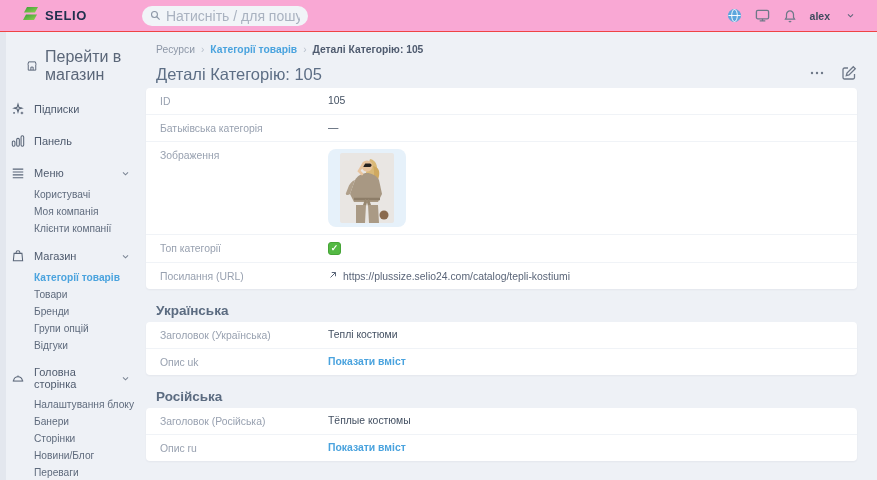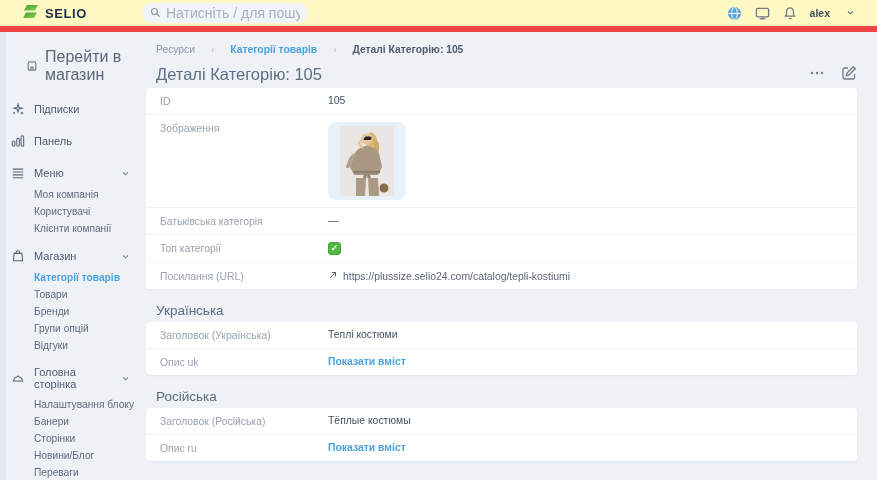--- a/index.html
+++ b/index.html
@@ -1,20 +1,20 @@
 <!DOCTYPE html>
 <html><head>
 <meta charset="utf-8">
 <style>
   * { margin:0; padding:0; box-sizing:border-box; }
   html,body { width:877px; height:480px; overflow:hidden; }
   body { font-family:"Liberation Sans", sans-serif; background:#eef1f6; color:#435062; }
 
   
-  .header { height:32px; background:#fef9c3; display:flex; align-items:center; border-bottom:6px solid #ef4444; position:relative; z-index:5; }
+  .header { height:32px; background:#f9a8d4; display:flex; align-items:center; border-bottom:1px solid #ef4444; position:relative; z-index:5; }
   .logo { display:flex; align-items:center; gap:6px; padding-left:22px; width:142px; flex:0 0 auto; cursor:pointer; }
   .logo-text { font-size:13px; font-weight:bold; color:#21304e; letter-spacing:.6px; }
   .search { width:166px; height:20px; background:#f1f4f8; border-radius:10px; display:flex; align-items:center; padding:0 8px; gap:5px; }
   .search input { border:none; outline:none; background:transparent; font-size:14px; color:#5a6578; width:100%; font-family:"Liberation Sans", sans-serif; }
   .search input::placeholder { color:#a9b2c0; }
   .header-right { margin-left:auto; display:flex; align-items:center; gap:13px; padding-right:22px; }
   .hicon { display:flex; align-items:center; cursor:pointer; }
   .user-menu { display:flex; align-items:center; gap:16px; cursor:pointer; font-size:10.5px; color:#3f4b5e; font-weight:600; }
 
   
@@ -27,21 +27,21 @@
   .store-link { display:flex; align-items:center; gap:6px; padding:6px 4px 6px 16px; font-size:16px; color:#5b6779; cursor:pointer; margin-bottom:6px; }
   .group { margin-bottom:6px; }
   .group-head { display:flex; align-items:center; gap:9px; padding:6px 10px 6px 2px; font-size:11px; color:#4f5b6e; cursor:pointer; }
   .group-head .chev { margin-left:auto; display:flex; }
   .icn { width:15px; display:flex; justify-content:center; flex:0 0 auto; }
   .sub { display:block; padding:3px 4px 3px 26px; font-size:10.2px; color:#5f6b7d; cursor:pointer; text-decoration:none; }
   .sub.active { color:#4aa3de; font-weight:bold; }
 
   
   .main { flex:1; padding:12px 20px 0 6px; overflow:hidden; }
-  .breadcrumb { display:flex; align-items:center; gap:16px; font-size:10.3px; color:#8d97a7; padding-left:10px; }
+  .breadcrumb { display:flex; align-items:center; gap:6px; font-size:10.3px; color:#8d97a7; padding-left:10px; }
   .bc-link { color:#4aa3de; font-weight:bold; cursor:pointer; }
   .bc-current { color:#4e5a6e; font-weight:600; }
   .bc-sep { color:#b9c1cd; font-size:10px; }
 
   .title-row { display:flex; align-items:center; margin-top:10px; padding-left:10px; }
   .page-title { font-size:16.5px; font-weight:500; color:#5d6e85; }
   .actions { margin-left:auto; display:flex; align-items:center; gap:16px; }
   .act-btn { background:none; border:none; cursor:pointer; display:flex; align-items:center; color:#6e7888; padding:0; }
 
   .card { background:#fff; border-radius:4px; margin-top:4px; box-shadow:0 1px 2px rgba(35,45,65,.05); overflow:hidden; }
@@ -49,21 +49,21 @@
   .row:last-child { border-bottom:none; }
   .lbl { width:168px; flex:0 0 auto; color:#98a1b0; padding-top:1px; }
   .val { color:#435062; display:flex; align-items:center; gap:5px; }
   .val-link { color:#4aa3de; font-weight:bold; cursor:pointer; text-decoration:none; }
   .url-link { color:#5a6578; text-decoration:none; cursor:pointer; }
 
   .thumb-wrap { width:78px; height:78px; background:#e6f1fa; border-radius:8px; display:flex; align-items:center; justify-content:center; }
   .checkbox { width:13px; height:13px; background:#53b943; border:1px solid #46a437; border-radius:3px; display:flex; align-items:center; justify-content:center; cursor:pointer; }
   .checkbox::after { content:"✓"; color:#fff; font-size:9px; font-weight:bold; line-height:1; }
 
-  .section-title { font-size:13.5px; font-weight:400; color:#5b6b80; margin:14px 0 0 10px; }
+  .section-title { font-size:13.5px; font-weight:700; color:#5b6b80; margin:14px 0 0 10px; }
 </style>
 </head>
 <body>
 
 <div class="header">
   <div class="logo">
     <span>
       <svg width="17" height="17" viewBox="0 0 17 17">
         <defs>
             <linearGradient id="lg" x1="0" y1="0" x2="1" y2="1">
@@ -165,22 +165,22 @@
               <path d="M2 3.5h12M2 6.8h12M2 10.1h12M2 13.4h12"></path>
             </svg>
           </span>
           <span>Меню</span>
           <span class="chev">
             <svg width="9" height="9" viewBox="0 0 16 16" fill="none" stroke="#7b8594" stroke-width="1.8">
                 <path d="M3.5 6l4.5 4.5L12.5 6"></path>
               </svg>
           </span>
         </div>
+        <a class="sub">Користувачі</a>
         <a class="sub">Моя компанія</a>
-        <a class="sub">Користувачі</a>
         <a class="sub">Клієнти компанії</a>
       </div>
 
       <div class="group">
         <div class="group-head">
           <span class="icn">
             <svg width="14" height="14" viewBox="0 0 16 16" fill="none" stroke="#5a6678" stroke-width="1.2">
               <path d="M3.5 5h9l.8 8.5H2.7z"></path>
                 <path d="M5.8 5V4.2a2.2 2.2 0 0 1 4.4 0V5"></path>
             </svg>
@@ -254,20 +254,24 @@
             </svg>
           </span>
         </button>
       </div>
     </div>
 
     <section class="card">
       <div class="row">
         <div class="lbl">ID</div>
         <div class="val">105</div>
+      </div>
+      <div class="row">
+        <div class="lbl">Батьківська категорія</div>
+        <div class="val">—</div>
       </div>
       <div class="row">
         <div class="lbl">Зображення</div>
         <div class="val">
           <div class="thumb-wrap">
             <svg width="54" height="70" viewBox="0 0 54 70">
               <rect width="54" height="70" rx="2" fill="#e9e6e3"></rect>
               <path d="M30 6c6 1 8 7 7 14-1 8-2 14-4 17l-6-2-2-12z" fill="#d9b978"></path>
               <path d="M33 13c2 6 1 13-1 18 2 1 4 2 4 4l3-12c1-6-1-9-6-10z" fill="#cfa960"></path>
               <circle cx="27" cy="13" r="5.5" fill="#e8c49e"></circle>
@@ -277,24 +281,20 @@
               <path d="M24 10l-5 8 3 3" fill="none" stroke="#e8c49e" stroke-width="2.6" stroke-linecap="round"></path>
               <path d="M14 46h26" stroke="#8d7d68" stroke-width="2.5"></path>
               <path d="M25 46l-2 6 3 1 2-7zM29 46l2 6-3 1-2-7z" fill="#978770"></path>
               <path d="M16 52h10l-1 18H16zM28 52h10l1 18H29z" fill="#aa9a85"></path>
               <circle cx="44" cy="62" r="4.5" fill="#8a6a4e"></circle>
             </svg>
           </div>
         </div>
       </div>
       <div class="row">
-        <div class="lbl">Батьківська категорія</div>
-        <div class="val">—</div>
-      </div>
-      <div class="row">
         <div class="lbl">Топ категорії</div>
         <div class="val">
             <span class="checkbox"></span>
           </div>
       </div>
       <div class="row">
         <div class="lbl">Посилання (URL)</div>
         <div class="val">
           <span>
             <svg width="10" height="10" viewBox="0 0 16 16" fill="none" stroke="#5a6578" stroke-width="1.6">

